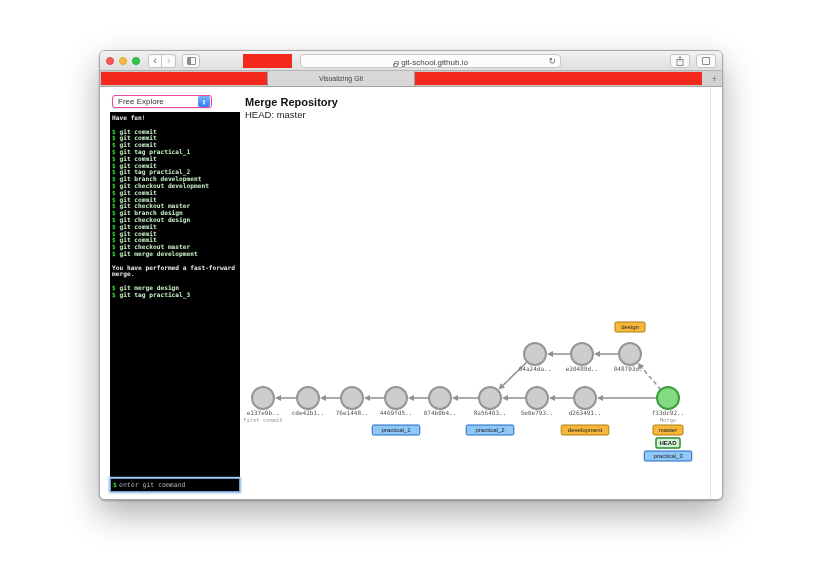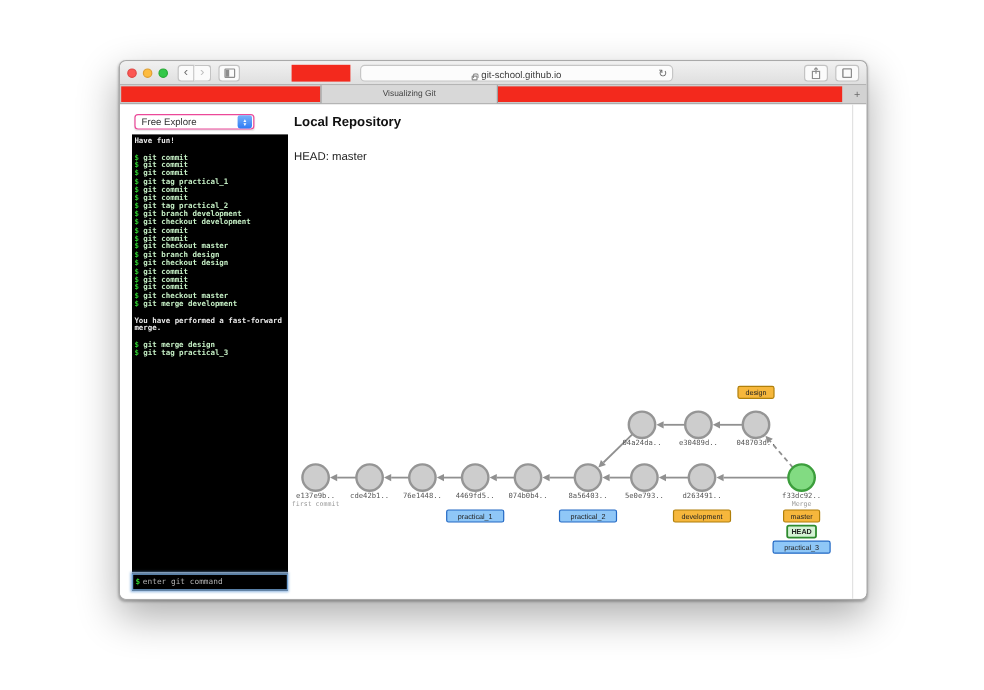--- a/index.html
+++ b/index.html
@@ -72,21 +72,21 @@
     border:1px solid #6f9fd0; box-shadow:0 0 2px 1px rgba(110,160,215,.8); }
   .cmd-input-wrap .p { position:absolute; left:2px; top:2px; color:var(--term-green);
     font-family:"DejaVu Sans Mono", monospace; font-size:6.5px; font-weight:bold; }
   .cmd-input { position:absolute; left:8px; top:0; width:118px; height:12px; background:transparent; border:none; outline:none;
     color:#ddd; font-family:"DejaVu Sans Mono", monospace; font-size:6.5px; }
   .cmd-input::placeholder { color:#b0b0b0; }
 
   
   .main-header { position:absolute; left:145px; top:9px; }
   .main-title { font-size:11px; font-weight:bold; color:#111; }
-  .main-sub { font-size:9.5px; color:#222; margin-top:17px; }
+  .main-sub { font-size:9.5px; color:#222; margin-top:1px; }
   #graph { position:absolute; left:0; top:0; }
 </style>
 </head>
 <body>
 
 <div class="canvas">
   <div class="window">
 
     <div class="toolbar">
       <div class="lights">
@@ -241,19 +241,19 @@
             <div class="tline cmd"><span class="p">$</span> git merge design</div>
             <div class="tline cmd"><span class="p">$</span> git tag practical_3</div>
           </div>
         <div class="cmd-input-wrap">
           <span class="p">$</span>
           <input class="cmd-input" value="" placeholder="enter git command" style="">
         </div>
       </div>
 
       <div class="main-header">
-        <div class="main-title">Local Repository</div>
+        <div class="main-title">Merge Repository</div>
         <div class="main-sub">HEAD: master</div>
       </div>
     </div>
 
   </div>
 </div>
 
 </body></html>

